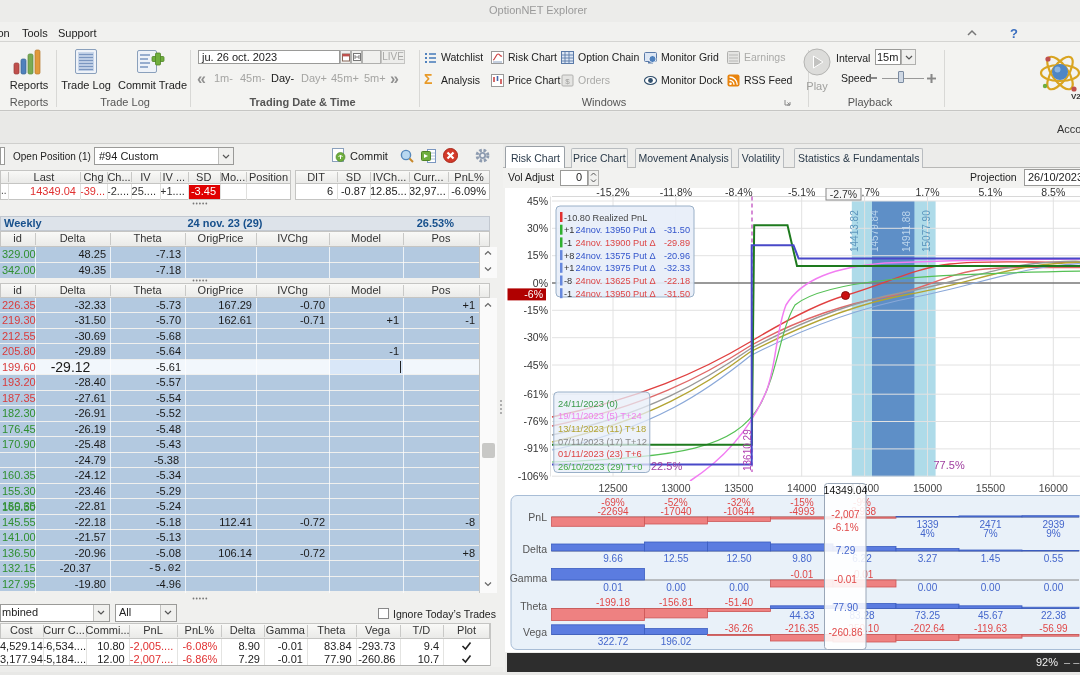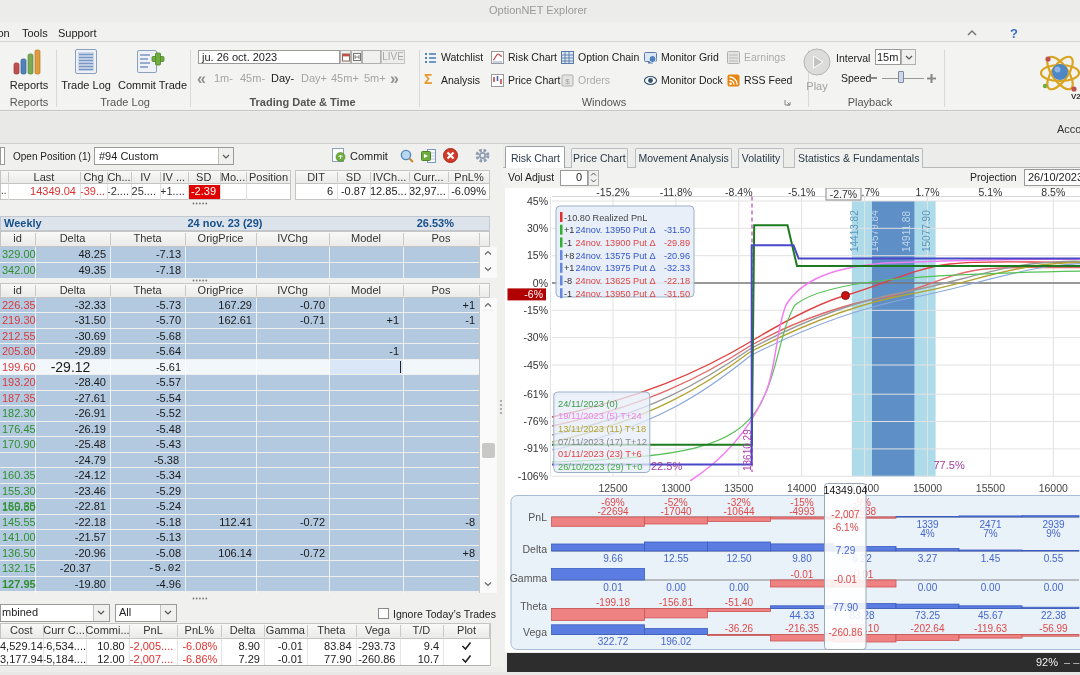--- a/index.html
+++ b/index.html
@@ -264,21 +264,21 @@
 <div style="position:absolute;left:448px;top:171px;font-size:11px;color:#333;white-space:nowrap;line-height:13px;width:42px;text-align:center;">PnL%</div>
 <div style="position:absolute;left:0px;top:184px;width:291px;height:15.5px;background:#fff;border:1px solid #c5c5c3;border-top:none;"></div>
 <div style="position:absolute;left:295px;top:184px;width:195px;height:15.5px;background:#fff;border:1px solid #c5c5c3;border-top:none;"></div>
 <div style="position:absolute;left:1px;top:185px;font-size:10px;color:#444;white-space:nowrap;line-height:12px;text-align:left;">..</div>
 <div style="position:absolute;left:8px;top:185px;font-size:11px;color:#e03030;white-space:nowrap;line-height:13px;width:68px;text-align:right;">14349.04</div>
 <div style="position:absolute;left:80px;top:185px;font-size:11px;color:#e03030;white-space:nowrap;line-height:13px;width:23px;text-align:right;">-39...</div>
 <div style="position:absolute;left:107px;top:185px;font-size:11px;color:#333;white-space:nowrap;line-height:13px;width:20px;text-align:right;">-2....</div>
 <div style="position:absolute;left:131px;top:185px;font-size:11px;color:#333;white-space:nowrap;line-height:13px;width:25px;text-align:right;">25....</div>
 <div style="position:absolute;left:160px;top:185px;font-size:11px;color:#333;white-space:nowrap;line-height:13px;width:23.5px;text-align:right;">+1....</div>
 <div style="position:absolute;left:188.5px;top:184.5px;width:31px;height:14.5px;background:#e00000;"></div>
-<div style="position:absolute;left:187.5px;top:185px;font-size:11px;color:#fff;white-space:nowrap;line-height:13px;width:28.5px;text-align:right;">-2.39</div>
+<div style="position:absolute;left:187.5px;top:185px;font-size:11px;color:#fff;white-space:nowrap;line-height:13px;width:28.5px;text-align:right;">-3.45</div>
 <div style="position:absolute;left:295px;top:185px;font-size:11px;color:#222;white-space:nowrap;line-height:13px;width:38px;text-align:right;">6</div>
 <div style="position:absolute;left:337px;top:185px;font-size:11px;color:#222;white-space:nowrap;line-height:13px;width:29px;text-align:right;">-0.87</div>
 <div style="position:absolute;left:370px;top:185px;font-size:11px;color:#222;white-space:nowrap;line-height:13px;width:35px;text-align:right;">12.85...</div>
 <div style="position:absolute;left:409px;top:185px;font-size:11px;color:#222;white-space:nowrap;line-height:13px;width:35px;text-align:right;">32,97...</div>
 <div style="position:absolute;left:448px;top:185px;font-size:11px;color:#222;white-space:nowrap;line-height:13px;width:38px;text-align:right;">-6.09%</div>
 <div style="position:absolute;left:8px;top:184px;width:1px;height:15.5px;background:#e0e0de;"></div>
 <div style="position:absolute;left:80px;top:184px;width:1px;height:15.5px;background:#e0e0de;"></div>
 <div style="position:absolute;left:107px;top:184px;width:1px;height:15.5px;background:#e0e0de;"></div>
 <div style="position:absolute;left:131px;top:184px;width:1px;height:15.5px;background:#e0e0de;"></div>
 <div style="position:absolute;left:160px;top:184px;width:1px;height:15.5px;background:#e0e0de;"></div>
@@ -446,21 +446,21 @@
 <div style="position:absolute;left:110px;top:531.0px;font-size:11px;color:#1a1a1a;white-space:nowrap;line-height:13px;width:71px;text-align:right;">-5.13</div>
 <div style="position:absolute;left:2px;top:546.5px;font-size:11px;color:#2f8f2f;white-space:nowrap;line-height:13px;width:29px;text-align:right;">136.50</div>
 <div style="position:absolute;left:35px;top:546.5px;font-size:11px;color:#1a1a1a;white-space:nowrap;line-height:13px;width:71px;text-align:right;">-20.96</div>
 <div style="position:absolute;left:110px;top:546.5px;font-size:11px;color:#1a1a1a;white-space:nowrap;line-height:13px;width:71px;text-align:right;">-5.08</div>
 <div style="position:absolute;left:185px;top:546.5px;font-size:11px;color:#1a1a1a;white-space:nowrap;line-height:13px;width:67px;text-align:right;">106.14</div>
 <div style="position:absolute;left:256px;top:546.5px;font-size:11px;color:#1a1a1a;white-space:nowrap;line-height:13px;width:69px;text-align:right;">-0.72</div>
 <div style="position:absolute;left:403px;top:546.5px;font-size:11px;color:#1a1a1a;white-space:nowrap;line-height:13px;width:72px;text-align:right;">+8</div>
 <div style="position:absolute;left:2px;top:562.0px;font-size:11px;color:#2f8f2f;white-space:nowrap;line-height:13px;width:29px;text-align:right;">132.15</div>
 <div style="position:absolute;left:20px;top:562.0px;font-size:11px;color:#1a1a1a;white-space:nowrap;line-height:13px;width:71px;text-align:right;">-20.37</div>
 <div style="position:absolute;left:110px;top:562.0px;font-size:11px;color:#1a1a1a;white-space:nowrap;line-height:13px;width:71px;text-align:right;font-family:Liberation Mono, monospace;">-5.02</div>
-<div style="position:absolute;left:2px;top:577.5px;font-size:11px;color:#2f8f2f;white-space:nowrap;line-height:13px;width:29px;text-align:right;font-weight:bold;">127.95</div>
+<div style="position:absolute;left:2px;top:577.5px;font-size:11px;color:#2f8f2f;white-space:nowrap;line-height:13px;width:29px;text-align:right;">127.95</div>
 <div style="position:absolute;left:35px;top:577.5px;font-size:11px;color:#1a1a1a;white-space:nowrap;line-height:13px;width:71px;text-align:right;">-19.80</div>
 <div style="position:absolute;left:110px;top:577.5px;font-size:11px;color:#1a1a1a;white-space:nowrap;line-height:13px;width:71px;text-align:right;">-4.96</div>
 <div style="position:absolute;left:330px;top:360px;width:72.5px;height:14px;background:#d9e7f8;"></div>
 <div style="position:absolute;left:400px;top:361px;width:1px;height:12px;background:#222;"></div>
 <div style="position:absolute;left:480px;top:297.5px;width:16.5px;height:295px;background:#fafafa;"></div>
 <svg class="abs" style="left:484px;top:302px" width="8" height="6">
       <path d="M1 4.5 L4 1.5 L7 4.5" stroke="#666" stroke-width="1.2" fill="none"></path>
     </svg>
 <div style="position:absolute;left:481.5px;top:443px;width:13.5px;height:15px;background:#c8c8c6;border-radius:2px;"></div>
 <svg class="abs" style="left:484px;top:581px" width="8" height="6">

